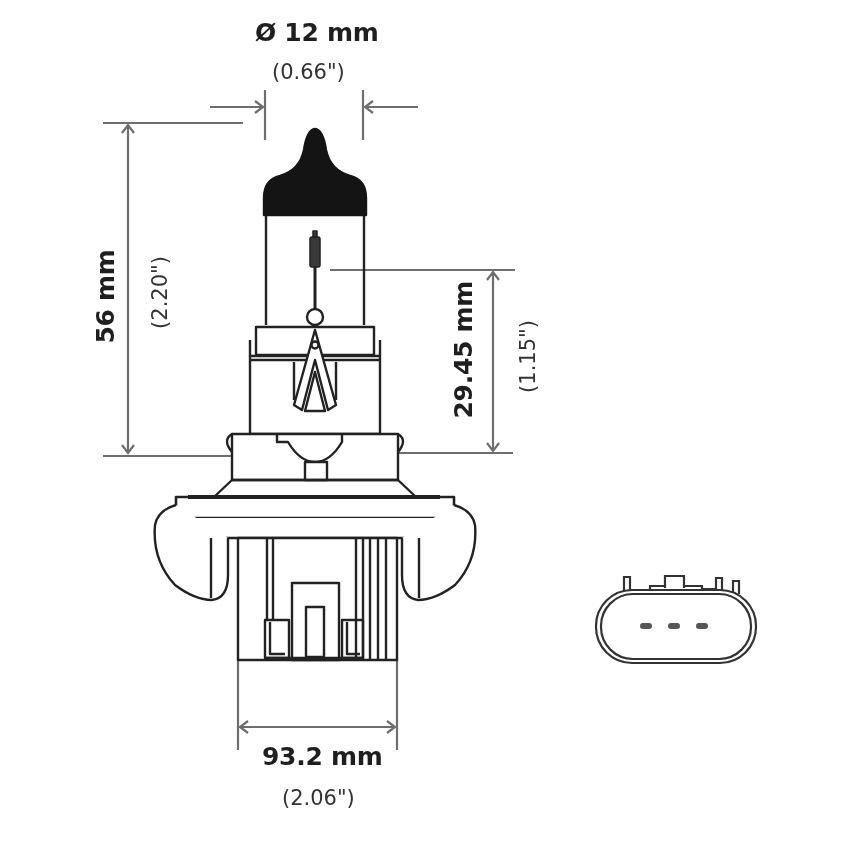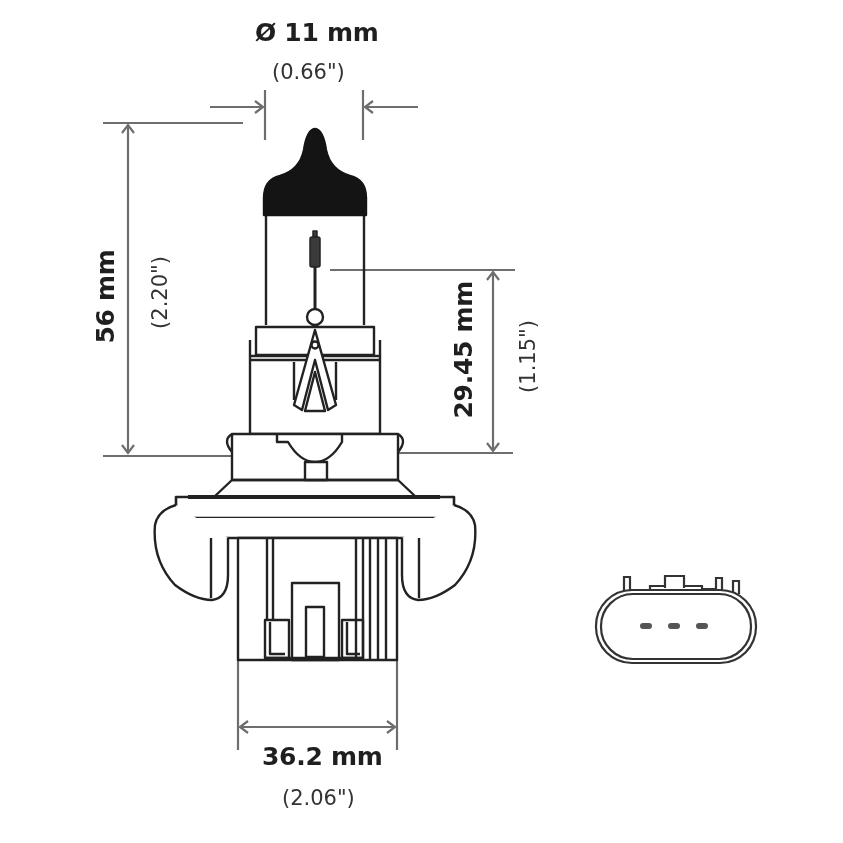--- a/index.html
+++ b/index.html
@@ -117,23 +117,23 @@
     <rect x="596" y="590" width="160" height="73" rx="36" ry="36" fill="#ffffff"></rect>
     <rect x="601" y="594" width="150" height="65" rx="32" ry="32"></rect>
     <g fill="#555555" stroke="none">
       <rect x="640" y="623" width="12" height="6" rx="3"></rect>
       <rect x="668" y="623" width="12" height="6" rx="3"></rect>
       <rect x="696" y="623" width="12" height="6" rx="3"></rect>
     </g>
   </g>
 </svg>
 
-<div class="lbl lbl-main" style="left:255px; top:20px;">Ø 11 mm</div>
+<div class="lbl lbl-main" style="left:255px; top:20px;">Ø 12 mm</div>
 <div class="lbl lbl-sub" style="left:272px; top:62px;">(0.66")</div>
 
 <div class="lbl lbl-main rot" style="left:55px; top:284px; width:100px; text-align:center;">56 mm</div>
 <div class="lbl lbl-sub rot" style="left:110px; top:282px; width:100px; text-align:center;">(2.20")</div>
 
 <div class="lbl lbl-main rot" style="left:403px; top:346px; width:120px; text-align:center;">29.45 mm</div>
 <div class="lbl lbl-sub rot" style="left:478px; top:346px; width:100px; text-align:center;">(1.15")</div>
 
-<div class="lbl lbl-main" style="left:262px; top:744px;">36.2 mm</div>
+<div class="lbl lbl-main" style="left:262px; top:744px;">93.2 mm</div>
 <div class="lbl lbl-sub" style="left:282px; top:788px;">(2.06")</div>
 
 </body></html>

